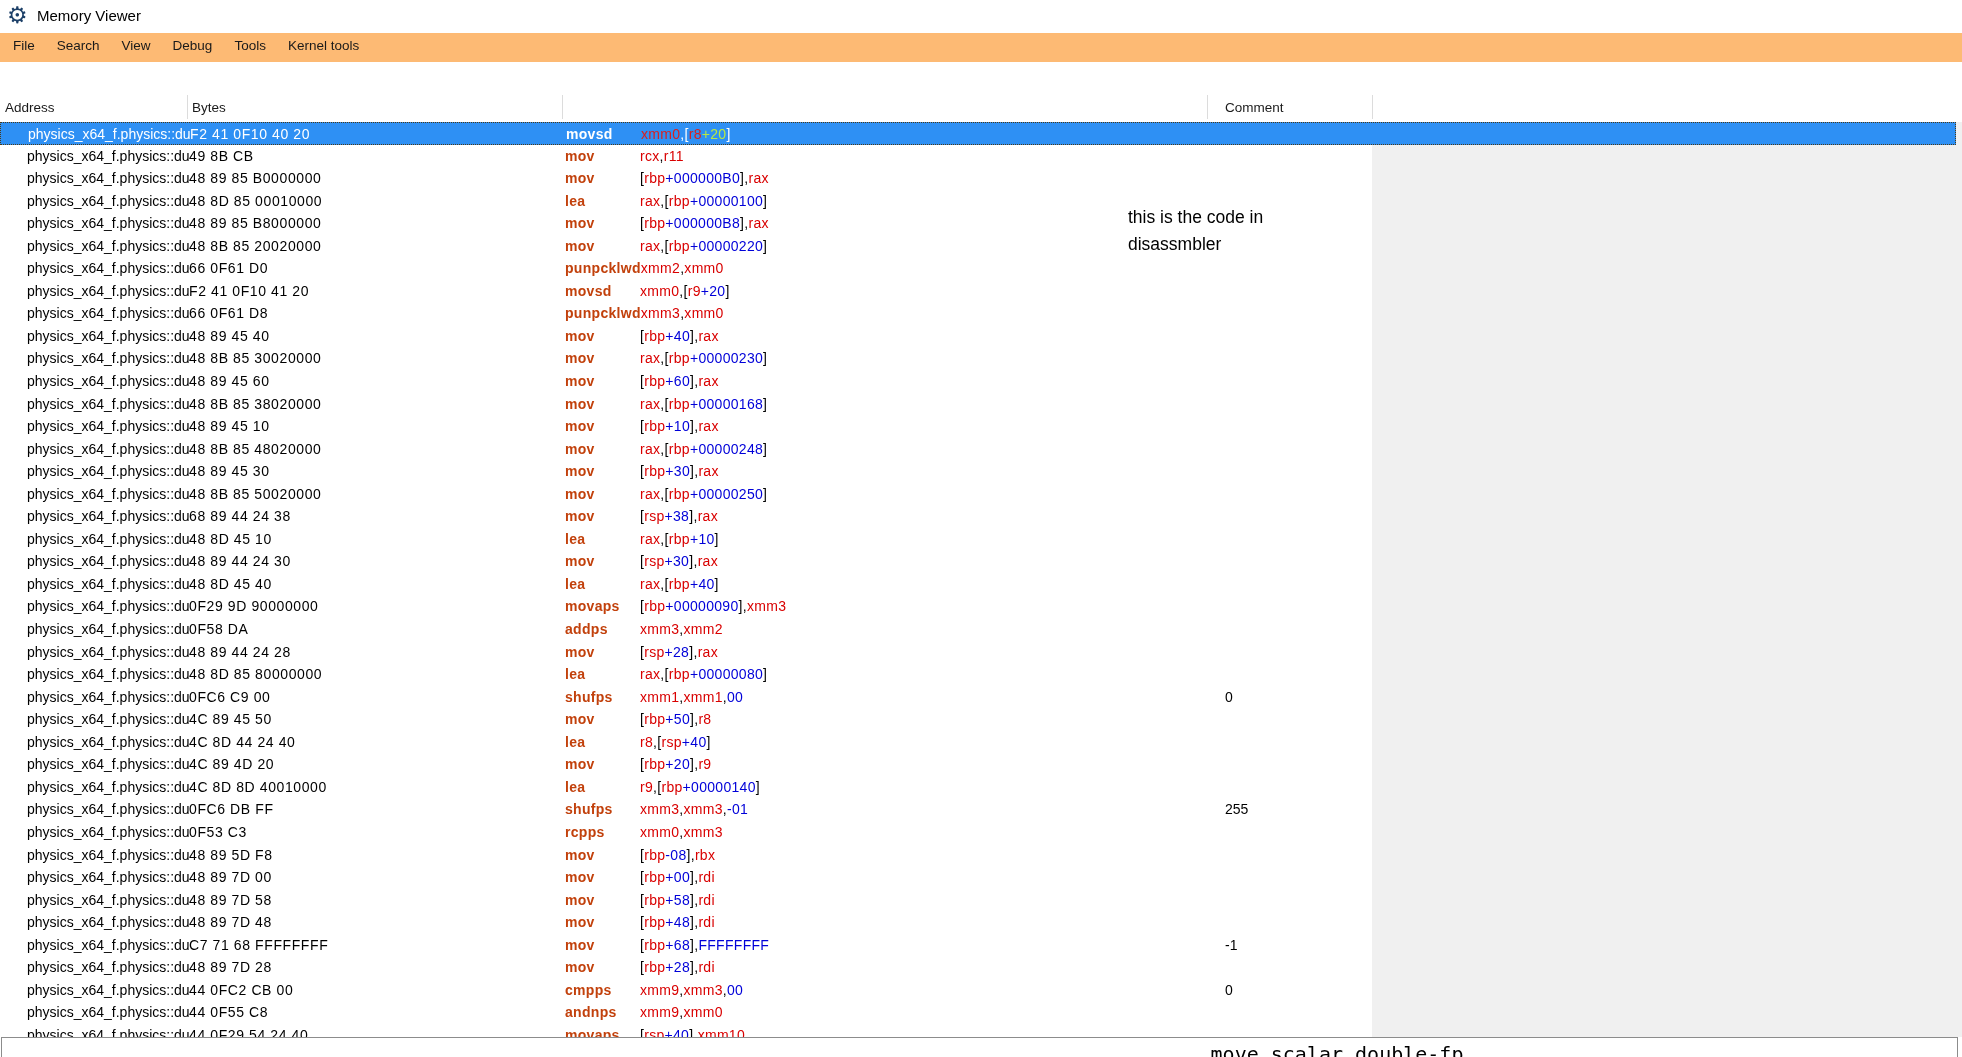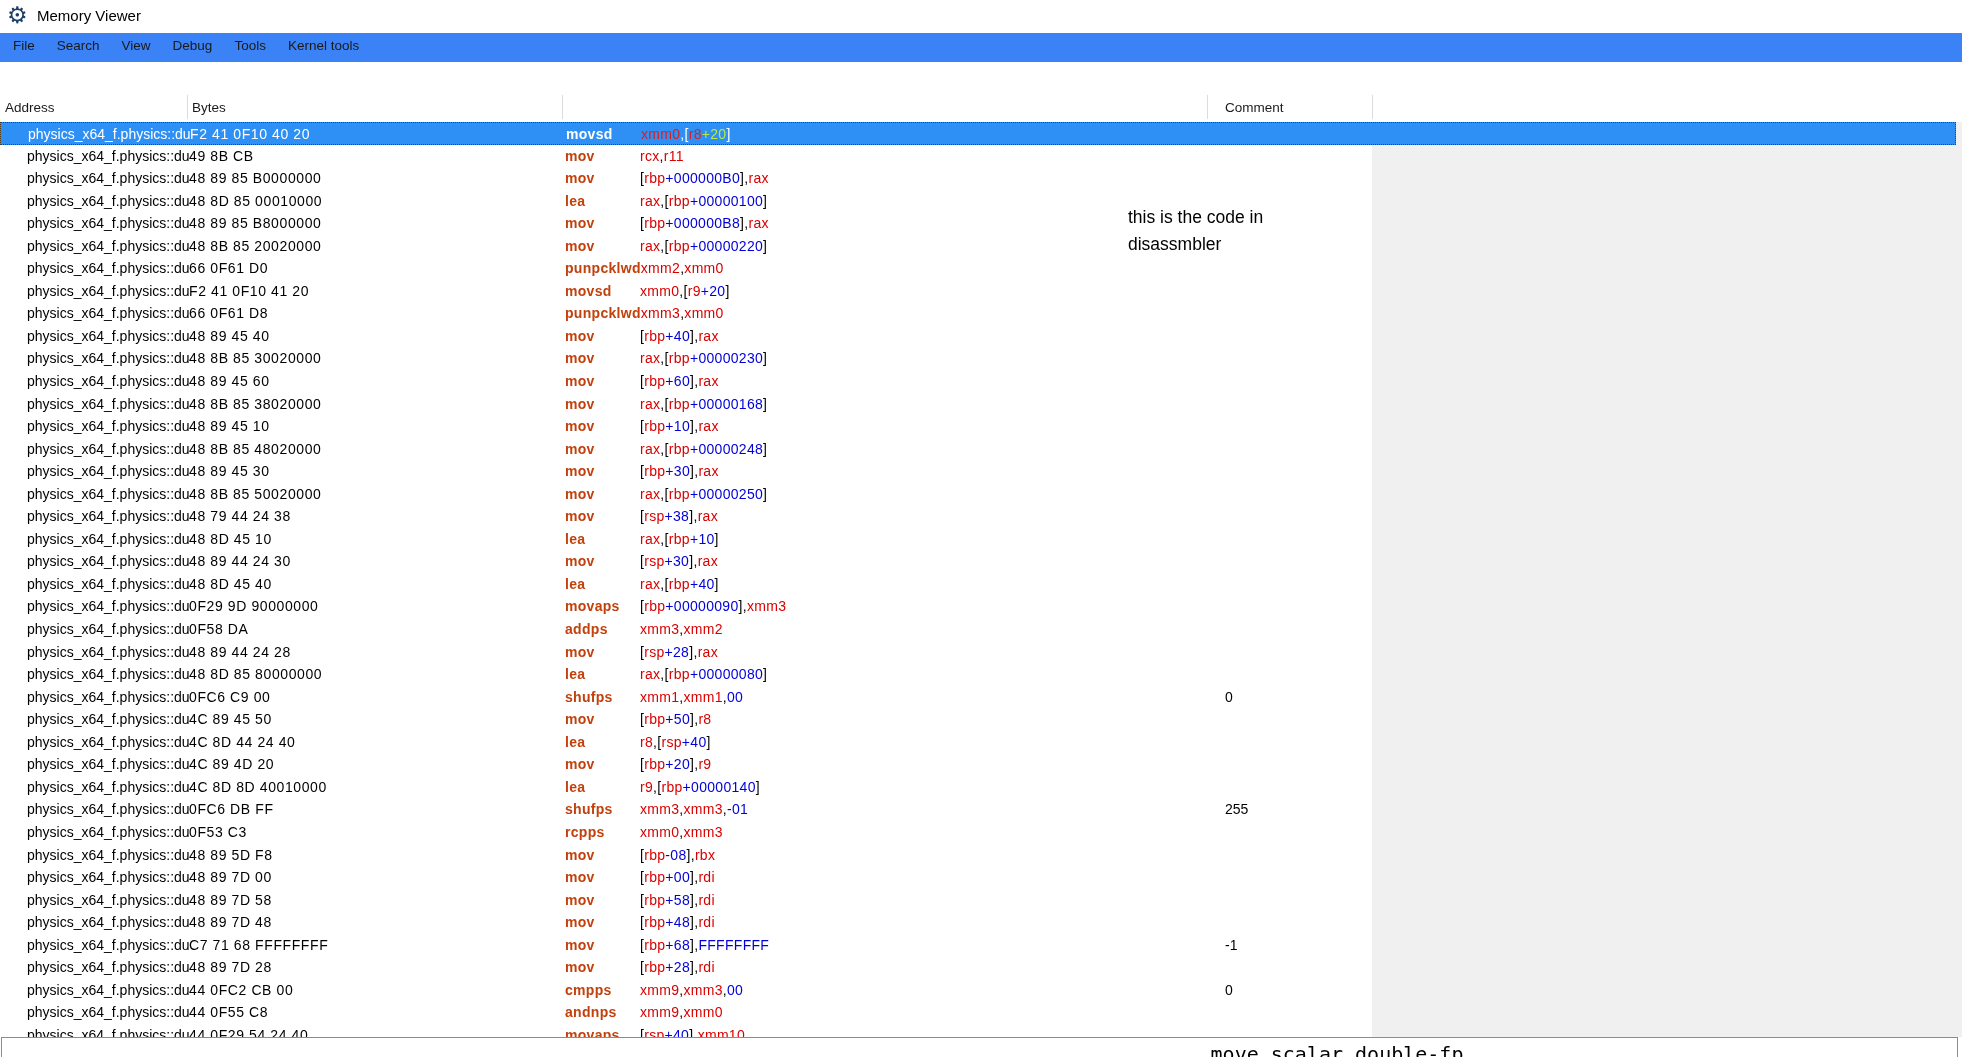--- a/index.html
+++ b/index.html
@@ -5,21 +5,21 @@
   html,body{margin:0;padding:0;background:#ffffff;}
   .screen{
     position:relative;width:1962px;height:1057px;overflow:hidden;
     background:#ffffff;font-family:"Liberation Sans",sans-serif;color:#000;
   }
   
   .titlebar{position:absolute;top:0;left:0;right:0;height:33px;background:#fff;}
   .app-icon{position:absolute;left:7px;top:2px;font-size:23px;line-height:26px;color:#1d4068;}
   .app-title{position:absolute;left:37px;top:7px;font-size:15px;color:#000;}
   
-  .menubar{position:absolute;top:33px;left:0;right:0;height:29px;background:#3b82f6;}
+  .menubar{position:absolute;top:33px;left:0;right:0;height:29px;background:#fdba74;}
   .menu-item{display:inline-block;padding:5px 11px;font-size:13.5px;color:#1a1a1a;cursor:default;}
   .menu-item:first-child{margin-left:2px;}
   
   .symbolbar{position:absolute;top:67px;left:1px;width:1957px;height:26px;
     background:#f1f1f1;border:1px solid #a9a9a9;box-sizing:border-box;}
   .symbol-text{position:absolute;left:1280px;top:4px;transform:translateX(-50%);
     font-size:13.5px;color:#111;white-space:nowrap;}
   
   .colheader{position:absolute;top:93px;left:0;width:1559px;height:29px;background:#fff;}
   .colheader .divider{position:absolute;top:2px;bottom:3px;width:1px;background:#dcdcdc;}
@@ -174,21 +174,21 @@
         <span class="c-comment"></span>
       </div>
       <div class="row">
         <span class="c-addr">physics_x64_f.physics::du</span>
         <span class="c-bytes">48 8B 85 50020000</span>
         <span class="c-op"><span class="mn">mov</span><span><span class="t-reg">rax</span><span class="t-p">,</span><span class="t-p">[</span><span class="t-reg">rbp</span><span class="t-num">+00000250</span><span class="t-p">]</span></span></span>
         <span class="c-comment"></span>
       </div>
       <div class="row">
         <span class="c-addr">physics_x64_f.physics::du</span>
-        <span class="c-bytes">48 79 44 24 38</span>
+        <span class="c-bytes">68 89 44 24 38</span>
         <span class="c-op"><span class="mn">mov</span><span><span class="t-p">[</span><span class="t-reg">rsp</span><span class="t-num">+38</span><span class="t-p">]</span><span class="t-p">,</span><span class="t-reg">rax</span></span></span>
         <span class="c-comment"></span>
       </div>
       <div class="row">
         <span class="c-addr">physics_x64_f.physics::du</span>
         <span class="c-bytes">48 8D 45 10</span>
         <span class="c-op"><span class="mn">lea</span><span><span class="t-reg">rax</span><span class="t-p">,</span><span class="t-p">[</span><span class="t-reg">rbp</span><span class="t-num">+10</span><span class="t-p">]</span></span></span>
         <span class="c-comment"></span>
       </div>
       <div class="row">

